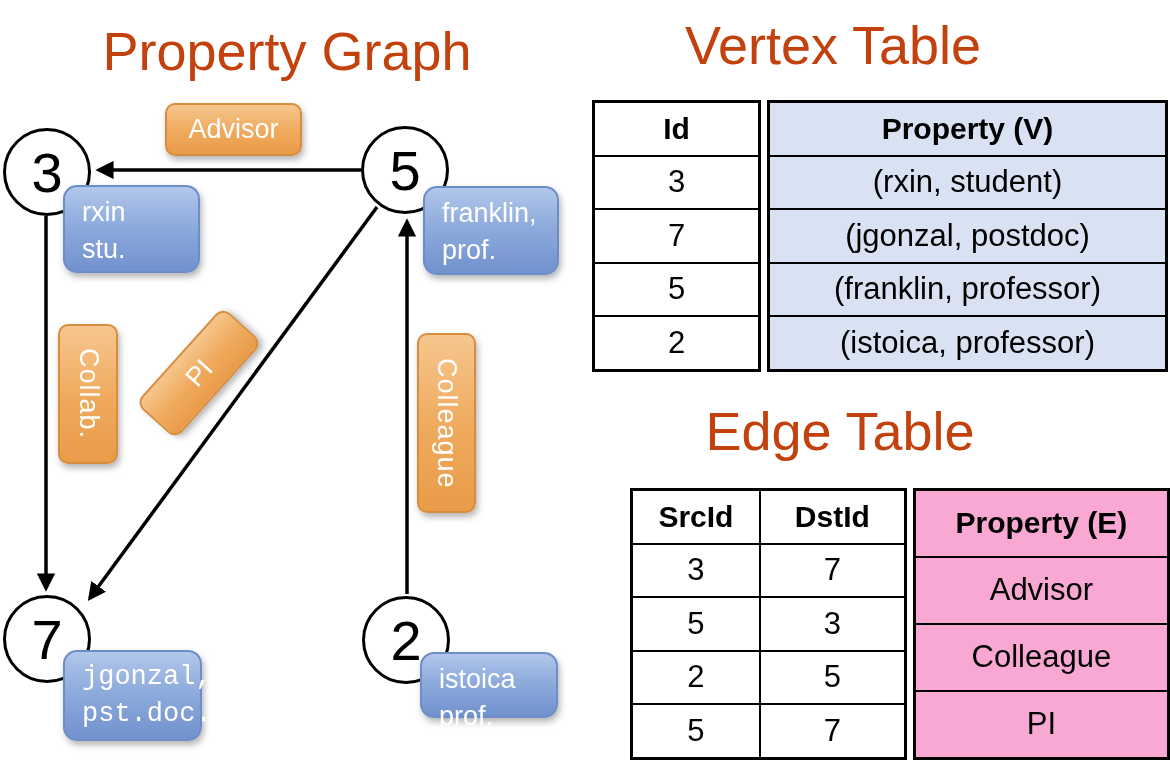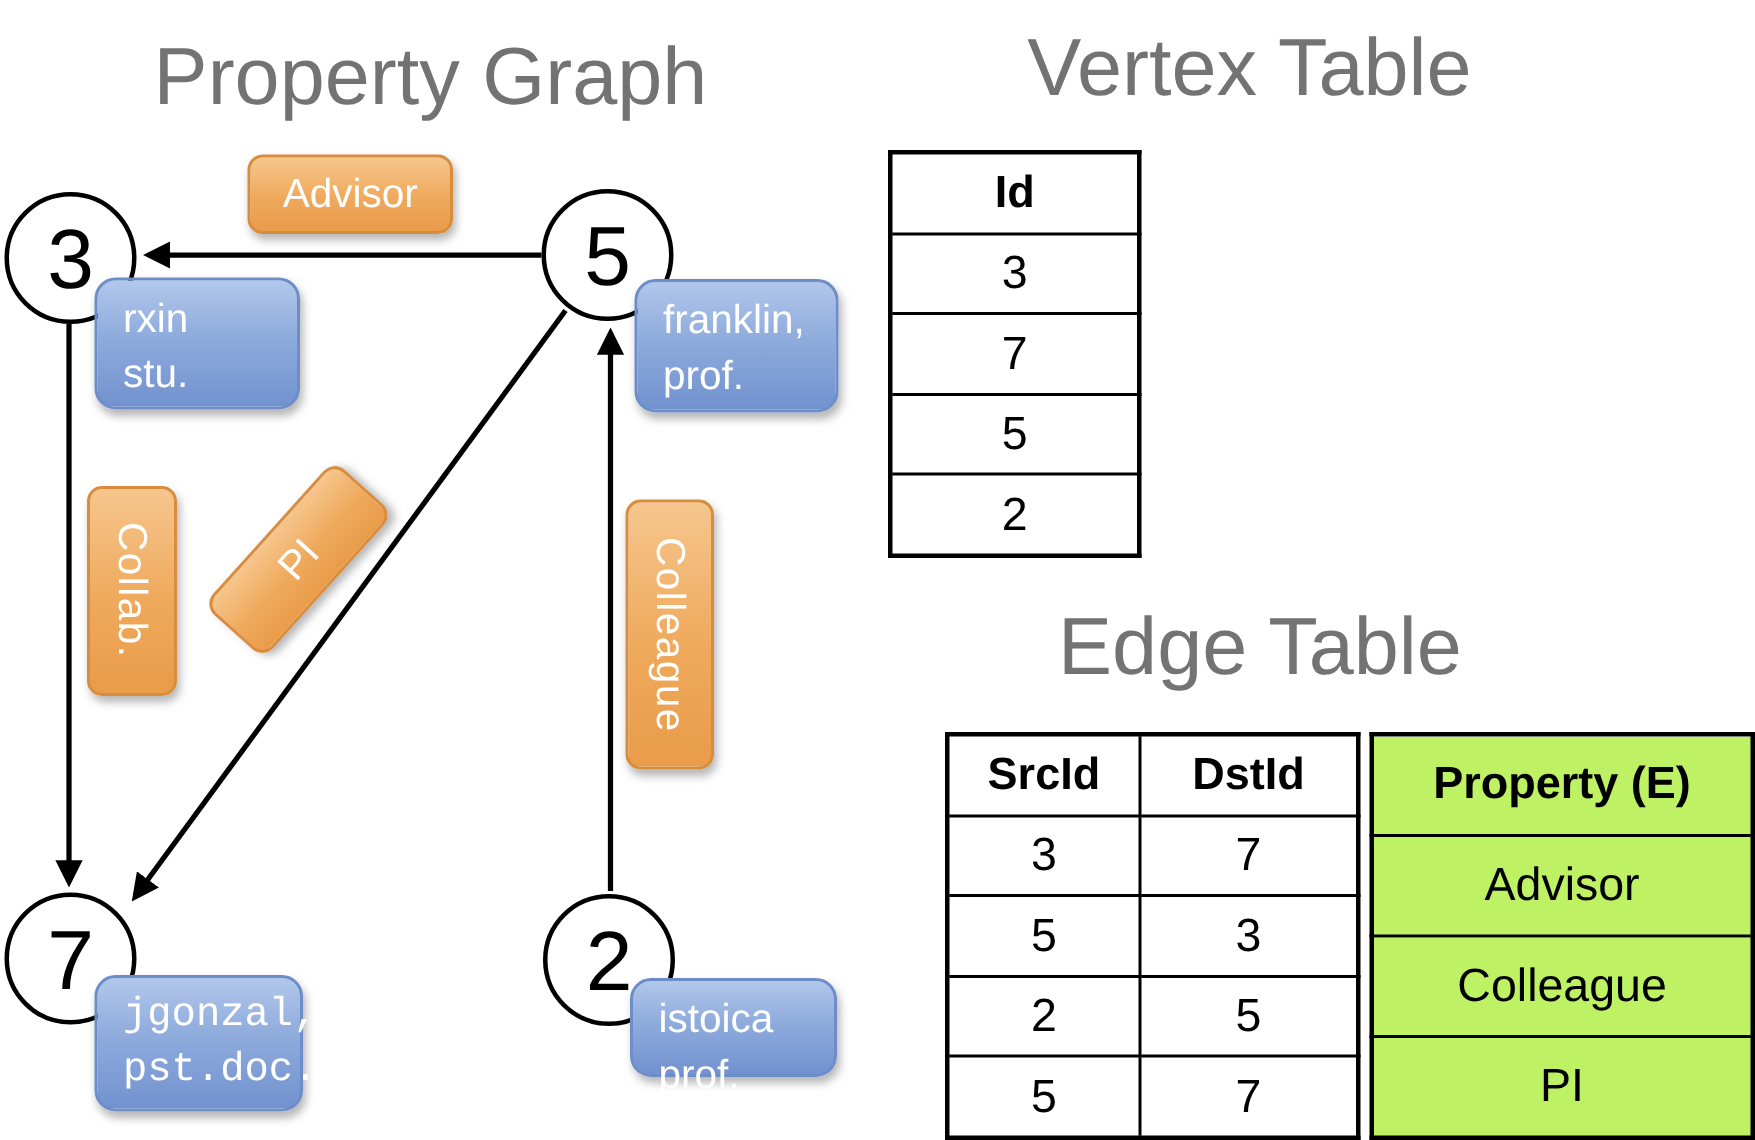--- a/index.html
+++ b/index.html
@@ -14,21 +14,21 @@
   .stage { position: absolute; inset: 0; }
 
   
   .big-title {
     position: absolute;
     font-size: 54px;
     font-weight: 400;
     letter-spacing: 0px;
     text-align: center;
     white-space: nowrap;
-    color: #737373;
+    color: #c2410c;
   }
   .pg-title  { left: 0px;   top: 20px;  width: 574px; }
   .vt-title  { left: 583px; top: 14px;  width: 500px; }
   .et-title  { left: 590px; top: 400px; width: 500px; }
 
   
   .node {
     position: absolute;
     width: 88px; height: 88px;
     box-sizing: border-box;
@@ -107,21 +107,21 @@
     overflow: hidden;
     white-space: nowrap;
   }
   .tbl th { font-size: 30px; font-weight: 700; }
   .tbl-vertex .col-id   { width: 166px; }
   .tbl-vertex .col-prop { width: 398px; }
   .tbl-edge   .col-src  { width: 137px; }
   .tbl-edge   .col-dst  { width: 157px; }
   .tbl-edge   .col-prop { width: 273px; }
   .tbl-vertex .prop-table th, .tbl-vertex .prop-table td { background: #d9e2f3; }
-  .tbl-edge   .prop-table th, .tbl-edge   .prop-table td { background: #bef264; }
+  .tbl-edge   .prop-table th, .tbl-edge   .prop-table td { background: #f9a8d4; }
 </style>
 </head>
 <body>
 
 <div class="stage">
 
   <div class="big-title pg-title">Property Graph</div>
 
   <svg class="edges" width="585" height="760" viewBox="0 0 585 760">
     <defs>
@@ -196,20 +196,42 @@
             <td>7</td>
           </tr>
       <tr>
             <td>5</td>
           </tr>
       <tr>
             <td>2</td>
           </tr>
     </tbody>
       </table>
+    <table class="prop-table">
+      <colgroup>
+          <col class="col-prop">
+        </colgroup>
+      <tbody>
+          <tr>
+            <th>Property (V)</th>
+          </tr>
+      <tr>
+            <td>(rxin, student)</td>
+          </tr>
+      <tr>
+            <td>(jgonzal, postdoc)</td>
+          </tr>
+      <tr>
+            <td>(franklin, professor)</td>
+          </tr>
+      <tr>
+            <td>(istoica, professor)</td>
+          </tr>
+    </tbody>
+      </table>
   </div>
 
   <div class="big-title et-title">Edge Table</div>
 
   <div class="tbl tbl-edge">
     <table class="ids-table">
       <colgroup>
           <col class="col-src">
           <col class="col-dst">
         </colgroup>

